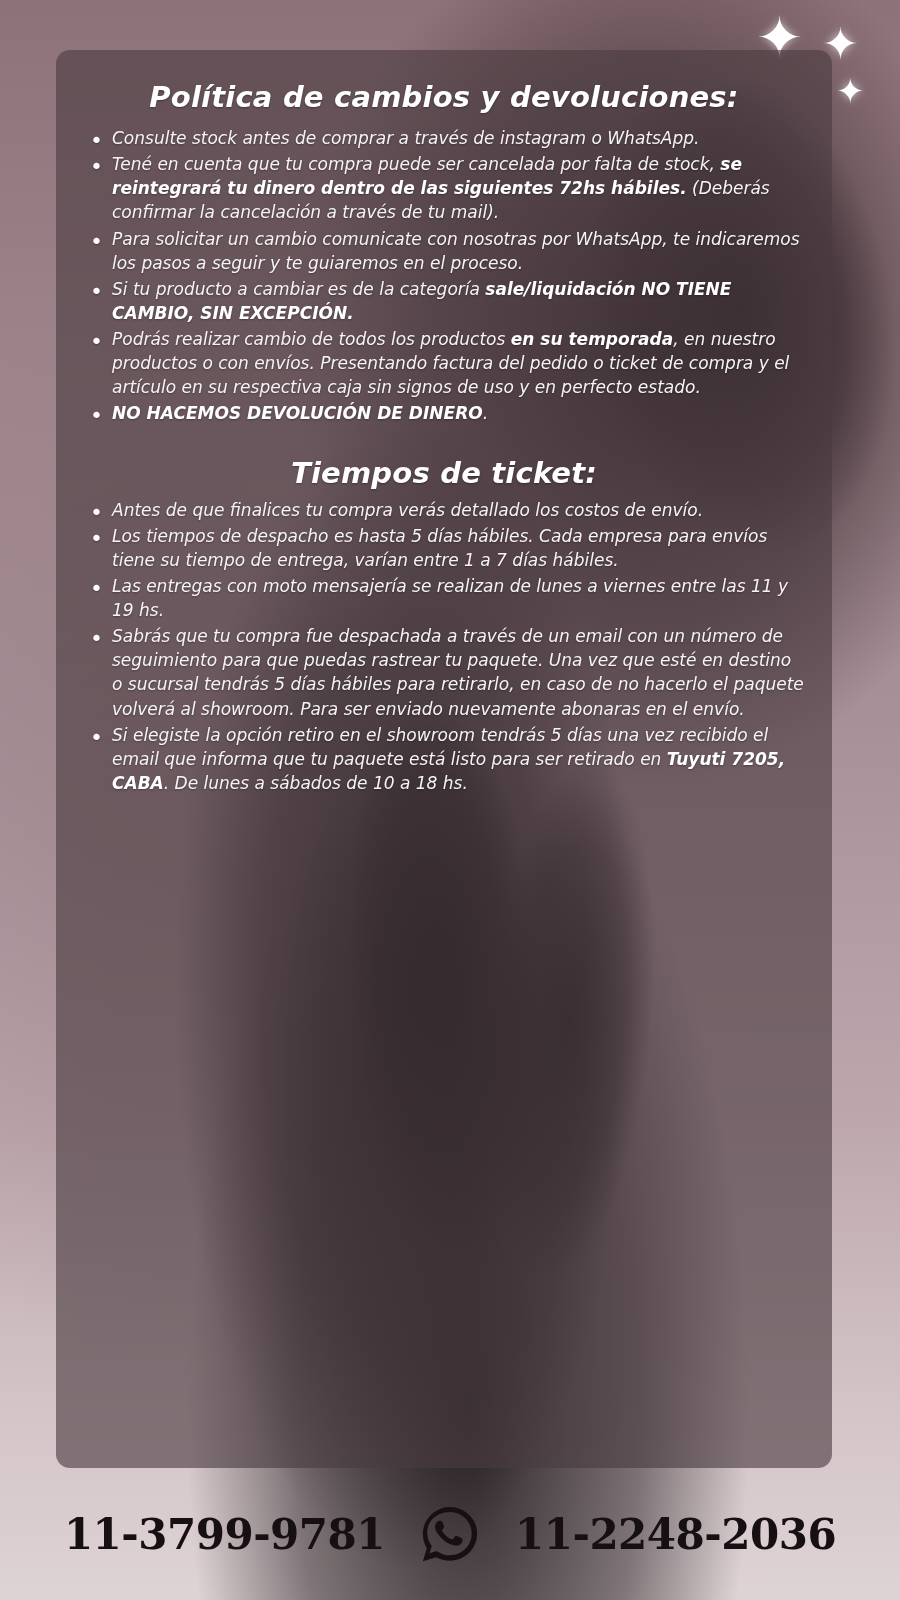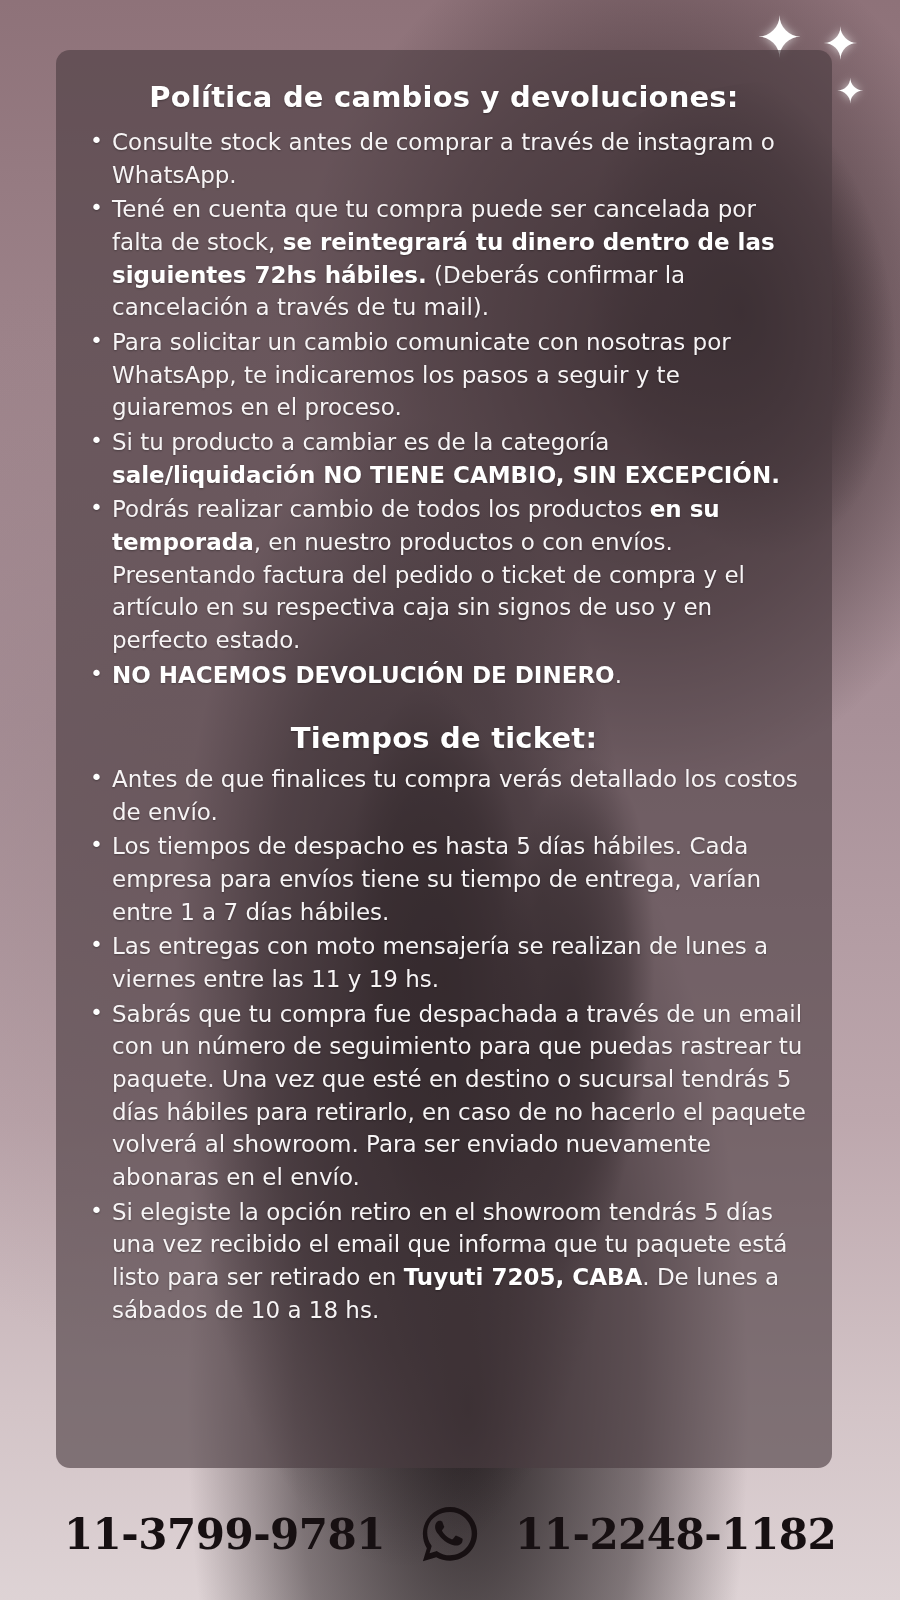--- a/index.html
+++ b/index.html
@@ -79,20 +79,21 @@
     left: 56px;
     top: 50px;
     width: 776px;
     height: 1418px;
     border-radius: 14px;
     background: rgba(74,60,64,0.62);
     box-sizing: border-box;
     padding: 20px 26px 18px 26px;
     color: #ffffff;
     overflow: hidden;
+    font-style: italic;
   }
 
   h2.section-title {
     margin: 10px 0 12px 0;
     text-align: center;
     font-size: 29px;
     font-weight: 700;
     letter-spacing: 0.2px;
     color: #ffffff;
     text-shadow: 0 1px 2px rgba(0,0,0,0.35);
@@ -104,21 +105,21 @@
 
   ul.bullets {
     list-style: none;
     margin: 0;
     padding: 0;
   }
   ul.bullets li {
     position: relative;
     padding-left: 30px;
     margin-bottom: 2px;
-    font-size: 23px;
+    font-size: 17px;
     line-height: 1.42;
     color: #f7f4f5;
     text-shadow: 0 1px 2px rgba(0,0,0,0.32);
   }
   ul.bullets li::before {
     content: "•";
     position: absolute;
     left: 8px;
     top: -1px;
     font-size: 22px;
@@ -192,16 +193,16 @@
   </div>
 
   <div class="footer">
     <span class="phone">11-3799-9781</span>
     <span>
       <svg class="wa-icon" viewBox="0 0 64 64" aria-hidden="true">
         <path fill="#171012" d="M32 4C16.5 4 4 16.5 4 32c0 5.3 1.5 10.3 4.1 14.6L4 60l13.8-4c4.1 2.3 8.9 3.6 14.2 3.6C47.5 59.6 60 47.1 60 31.6 60 16.3 47.5 4 32 4zm0 5.2c12.4 0 22.4 10 22.4 22.4 0 12.4-10 22.4-22.4 22.4-4.7 0-9-1.4-12.6-3.8l-.9-.6-7.6 2.2 2.2-7.4-.6-1c-2.5-3.7-4-8.2-4-13 0-12.2 10-21.2 23.5-21.2z"></path>
         <path fill="#171012" d="M23.6 19.4c-.5-1.1-1-1.1-1.5-1.2h-1.3c-.4 0-1.2.2-1.8.9-.6.7-2.4 2.3-2.4 5.6s2.5 6.5 2.8 6.9c.3.4 4.8 7.7 11.9 10.5 5.9 2.3 7.1 1.8 8.4 1.7 1.3-.1 4.2-1.7 4.8-3.4.6-1.7.6-3.1.4-3.4-.2-.3-.6-.5-1.3-.8-.7-.3-4.2-2.1-4.8-2.3-.6-.2-1.1-.3-1.6.4-.5.7-1.8 2.3-2.2 2.8-.4.4-.8.5-1.5.2-.7-.3-3-1.1-5.7-3.5-2.1-1.9-3.5-4.2-3.9-4.9-.4-.7 0-1.1.3-1.4.3-.3.7-.8 1-1.2.3-.4.4-.7.7-1.2.2-.5.1-.9-.1-1.2-.2-.3-1.5-3.7-2.2-5.5z"></path>
       </svg>
     </span>
-    <span class="phone">11-2248-1182</span>
+    <span class="phone">11-2248-2036</span>
   </div>
 
 </div>
 
 </body></html>

